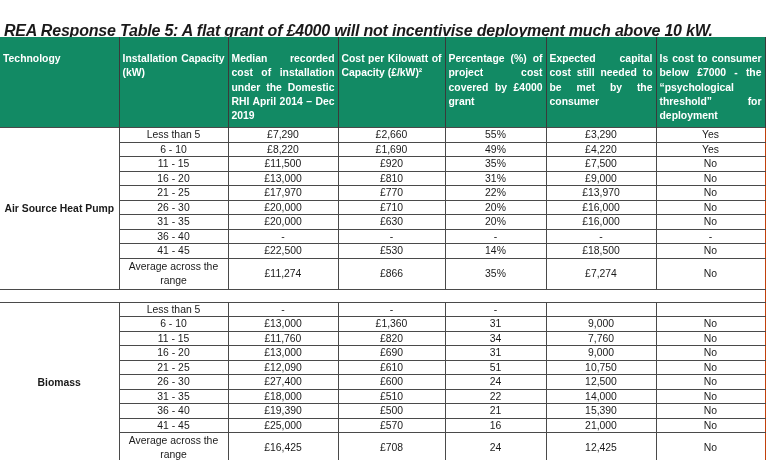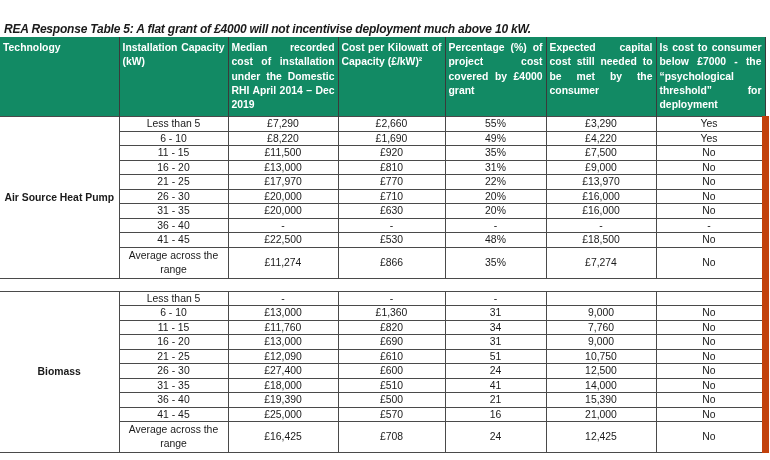--- a/index.html
+++ b/index.html
@@ -1,29 +1,29 @@
 <!DOCTYPE html>
 <html><head>
 <meta charset="utf-8">
 <style>
   html, body { margin:0; padding:0; background:#ffffff; }
   body { width:770px; height:460px; overflow:hidden; position:relative;
          font-family:"Liberation Sans", "DejaVu Sans", sans-serif; color:#1a1a1a; }
-  .caption { position:absolute; left:4px; top:22px; font-size:12px; font-weight:bold; font-style:italic; letter-spacing:-0.2px; white-space:nowrap; }
+  .caption { position:absolute; left:4px; top:22px; font-size:16px; font-weight:bold; font-style:italic; letter-spacing:-0.2px; white-space:nowrap; }
   table { position:absolute; left:0; top:37px; border-collapse:collapse; table-layout:fixed; width:765px; font-size:10.4px; }
   col.c0{width:119px} col.c1{width:109px} col.c2{width:110px} col.c3{width:107px}
   col.c4{width:101px} col.c5{width:110px} col.c6{width:109px}
   th { background:#128a64; color:#ffffff; font-weight:bold; text-align:justify; text-align-last:left; vertical-align:top;
-       padding:4px 3px 2px 3px; line-height:14.3px; border-left:1px solid #3a3a3a; border-right:1px solid #3a3a3a; height:73px; }
+       padding:15px 3px 2px 3px; line-height:14.3px; border-left:1px solid #3a3a3a; border-right:1px solid #3a3a3a; height:73px; }
   th:first-child { border-left:none; }
   td { border:1px solid #4a4a4a; text-align:center; padding:0 2px; height:13.5px; line-height:13.5px; white-space:nowrap; }
   td.tech { font-weight:bold; border-left:none; }
   td.avg { height:30px; line-height:14px; white-space:normal; }
   tr.gap td { height:12px; border-left:none; }
-  td.last { border-right:7px solid #c2410c; }
+  td.last { border-right:1px solid #c2410c; }
 </style>
 </head>
 <body>
 
 <div class="caption">REA Response Table 5: A flat grant of £4000 will not incentivise deployment much above 10 kW.</div>
 
 <table>
   <colgroup>
     <col class="c0">
       <col class="c1">
@@ -107,21 +107,21 @@
         <td>-</td>
         <td>-</td>
         <td>-</td>
         <td>-</td>
         <td class="last">-</td>
       </tr>
       <tr>
         <td>41 - 45</td>
         <td>£22,500</td>
         <td>£530</td>
-        <td>48%</td>
+        <td>14%</td>
         <td>£18,500</td>
         <td class="last">No</td>
       </tr>
       <tr>
         <td class="avg">Average across the range</td>
         <td class="avg">£11,274</td>
         <td class="avg">£866</td>
         <td class="avg">35%</td>
         <td class="avg">£7,274</td>
         <td class="avg last">No</td>
@@ -175,21 +175,21 @@
         <td>£27,400</td>
         <td>£600</td>
         <td>24</td>
         <td>12,500</td>
         <td class="last">No</td>
       </tr>
       <tr>
         <td>31 - 35</td>
         <td>£18,000</td>
         <td>£510</td>
-        <td>41</td>
+        <td>22</td>
         <td>14,000</td>
         <td class="last">No</td>
       </tr>
       <tr>
         <td>36 - 40</td>
         <td>£19,390</td>
         <td>£500</td>
         <td>21</td>
         <td>15,390</td>
         <td class="last">No</td>

